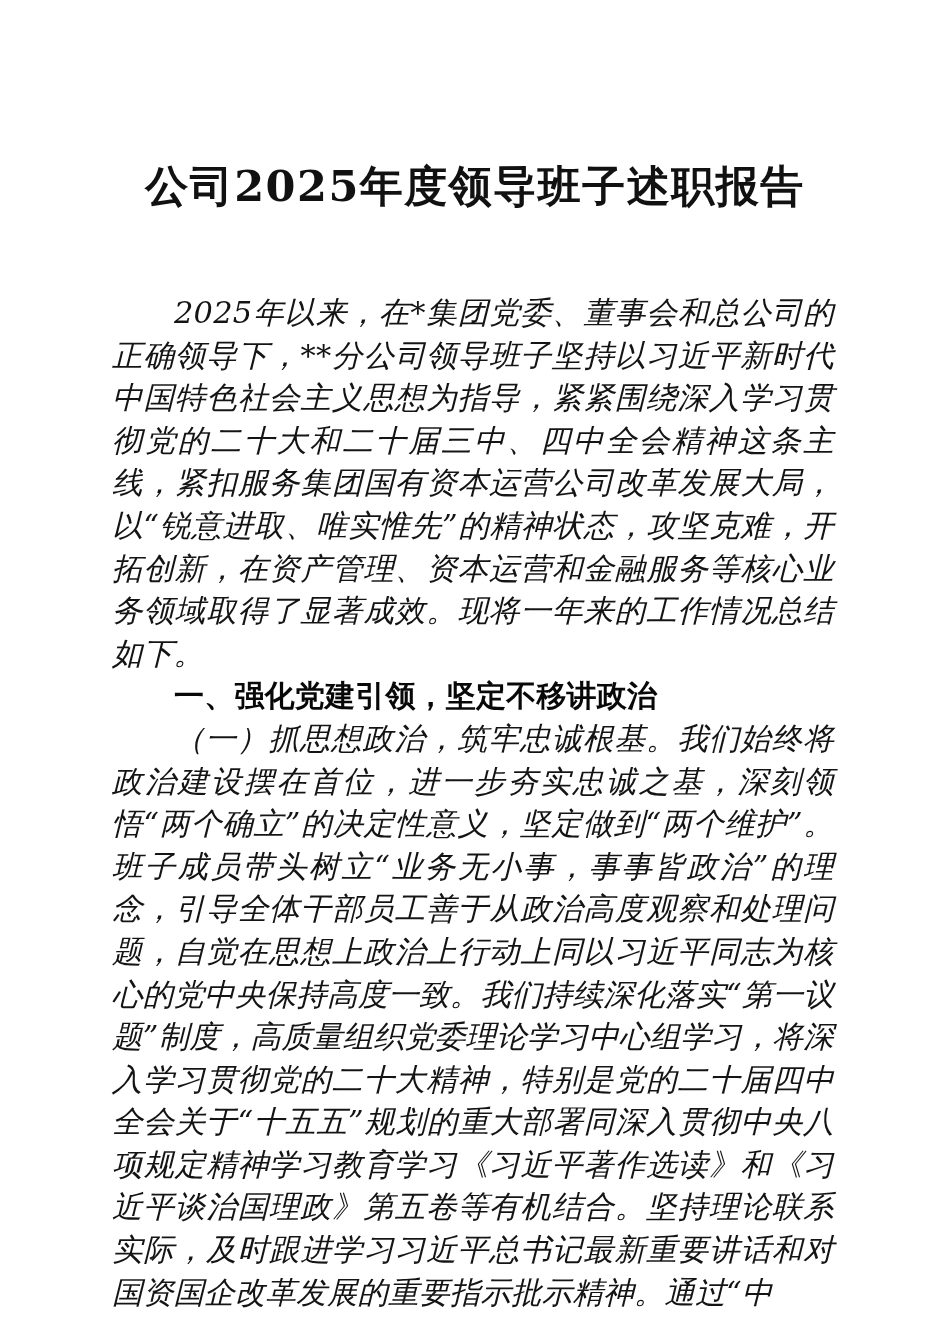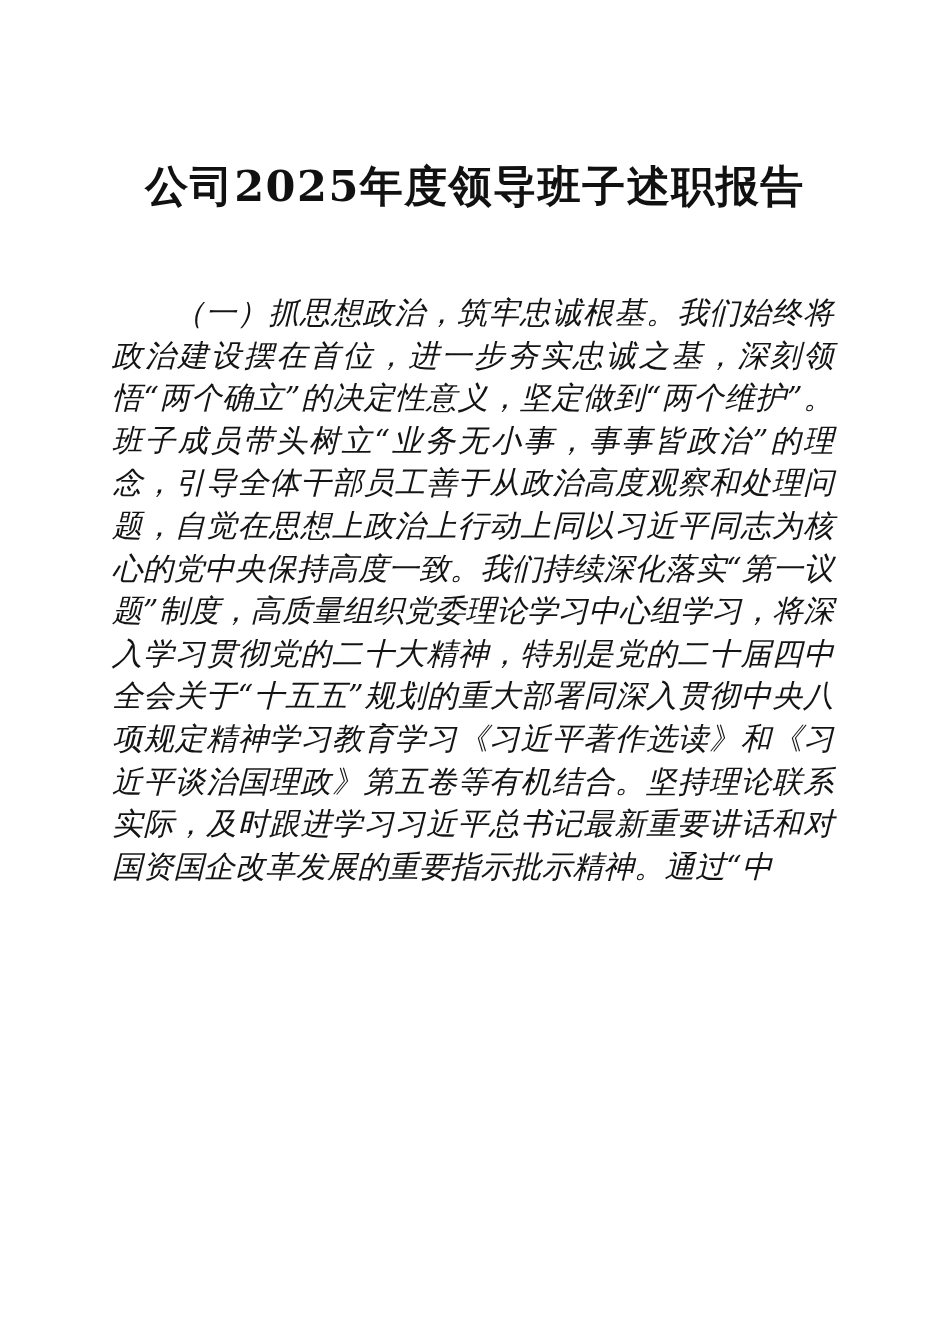--- a/index.html
+++ b/index.html
@@ -83,19 +83,21 @@
 </style>
 </head>
 <body>
 
 <div class="page">
 
   <div class="doc-title">公司2025年度领导班子述职报告</div>
 
   <div class="body-block">
 
+    <p class="para">2025年以来，在*集团党委、董事会和总公司的正确领导下，**分公司领导班子坚持以习近平新时代中国特色社会主义思想为指导，紧紧围绕深入学习贯彻党的二十大和二十届三中、四中全会精神这条主线，紧扣服务集团国有资本运营公司改革发展大局，以“锐意进取、唯实惟先”的精神状态，攻坚克难，开拓创新，在资产管理、资本运营和金融服务等核心业务领域取得了显著成效。现将一年来的工作情况总结如下。</p>
 
+    <p class="section-heading">一、强化党建引领，坚定不移讲政治</p>
 
     <p class="para cont">（一）抓思想政治，筑牢忠诚根基。我们始终将政治建设摆在首位，进一步夯实忠诚之基，深刻领悟“两个确立”的决定性意义，坚定做到“两个维护”。班子成员带头树立“业务无小事，事事皆政治”的理念，引导全体干部员工善于从政治高度观察和处理问题，自觉在思想上政治上行动上同以习近平同志为核心的党中央保持高度一致。我们持续深化落实“第一议题”制度，高质量组织党委理论学习中心组学习，将深入学习贯彻党的二十大精神，特别是党的二十届四中全会关于“十五五”规划的重大部署同深入贯彻中央八项规定精神学习教育学习《习近平著作选读》和《习近平谈治国理政》第五卷等有机结合。坚持理论联系实际，及时跟进学习习近平总书记最新重要讲话和对国资国企改革发展的重要指示批示精神。通过“中</p>
 
   </div>
 
 </div>
 
 </body></html>

